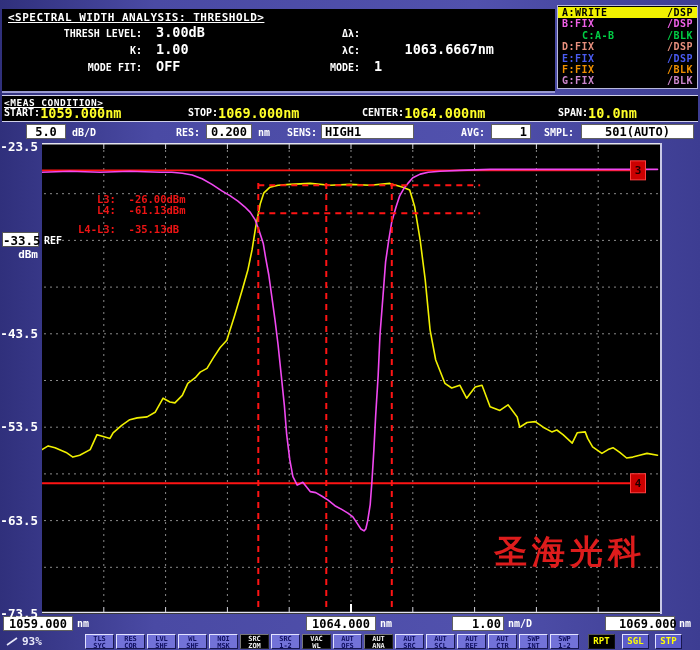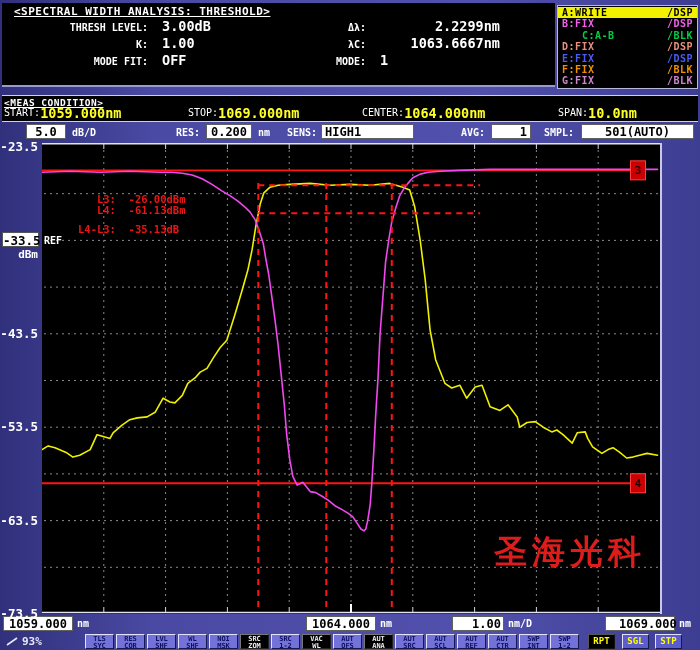--- a/index.html
+++ b/index.html
@@ -1,36 +1,36 @@
 <!DOCTYPE html>
 <html><head>
 <meta charset="utf-8">
 <style>
   html,body{margin:0;padding:0;background:#15152e;}
   .screen{position:relative;width:700px;height:650px;overflow:hidden;
     background:linear-gradient(90deg,#30307c 0%,#4a4aa4 22%,#5151ad 68%,#3d3d92 100%);
     font-family:"DejaVu Sans Mono","Liberation Mono",monospace;}
   .panel{position:absolute;background:#000;color:#fff;box-sizing:border-box;}
-  #analysis-panel{left:2px;top:3px;width:553px;height:84px;border-bottom:2px solid #9a9ad2;padding:2px 12px;}
+  #analysis-panel{left:2px;top:9px;width:553px;height:84px;border-bottom:2px solid #9a9ad2;padding:2px 6px;}
   .panel-title{font-size:11px;font-weight:bold;letter-spacing:.5px;text-decoration:underline;white-space:pre;}
   .panel-title.small{font-size:9.5px;}
   .field-row{display:flex;height:17px;align-items:baseline;}
   .flabel{font-size:10px;font-weight:bold;white-space:pre;}
   .fvalue{font-size:13.5px;font-weight:bold;white-space:pre;}
   .c1{width:140px;text-align:right;}
   .c2{width:130px;padding-left:8px;}
   .c3{width:80px;text-align:right;}
   .c4{width:128px;text-align:right;}
   .c4l{width:128px;padding-left:8px;}
   #trace-table{left:557px;top:5px;width:141px;height:84px;border:1px solid #b8b8dc;padding:1px 0;}
   .trow{display:flex;justify-content:space-between;height:11.4px;line-height:11.4px;
         font-size:10px;font-weight:bold;padding:0 4px;letter-spacing:.5px;}
   #meas-panel{left:2px;top:95px;width:696px;height:27px;border-top:1px solid #d0d0e8;border-bottom:1px solid #d0d0e8;}
   .meas-field{position:absolute;top:10px;display:flex;align-items:flex-end;}
-  .mlabel{font-size:10px;font-weight:normal;color:#fff;line-height:14px;}
+  .mlabel{font-size:10px;font-weight:bold;color:#fff;line-height:14px;}
   .mvalue{font-size:13.5px;font-weight:bold;color:#ffff28;line-height:14px;}
   .wbox{position:absolute;top:124px;height:15px;background:#fff;color:#000;font-size:12px;font-weight:bold;
         line-height:15px;padding:0 3px;border:1px solid #606060;box-sizing:border-box;text-align:center;}
   .slabel{position:absolute;top:127px;font-size:10px;font-weight:bold;color:#fff;}
   #s-scale{left:26px;width:40px;}
   #s-scale-unit{left:72px;}
   #s-res-label{left:176px;}
   #s-res-box{left:206px;width:46px;}
   #s-res-unit{left:258px;}
   #s-sens-label{left:287px;}
@@ -66,21 +66,20 @@
 <body>
 
 <div class="screen">
 
   <div id="analysis-panel" class="panel">
     <div class="panel-title">&lt;SPECTRAL WIDTH ANALYSIS: THRESHOLD&gt;</div>
     <div class="field-row">
       <span class="flabel c1">THRESH LEVEL: </span>
       <span class="fvalue c2">3.00dB</span>
       <span class="flabel c3">Δλ: </span>
-      <span class="fvalue c4">2.2299nm</span>
     </div>
     <div class="field-row">
       <span class="flabel c1">K: </span>
       <span class="fvalue c2">1.00</span>
       <span class="flabel c3">λC: </span>
       <span class="fvalue c4">1063.6667nm</span>
     </div>
     <div class="field-row">
       <span class="flabel c1">MODE FIT: </span>
       <span class="fvalue c2">OFF</span>

